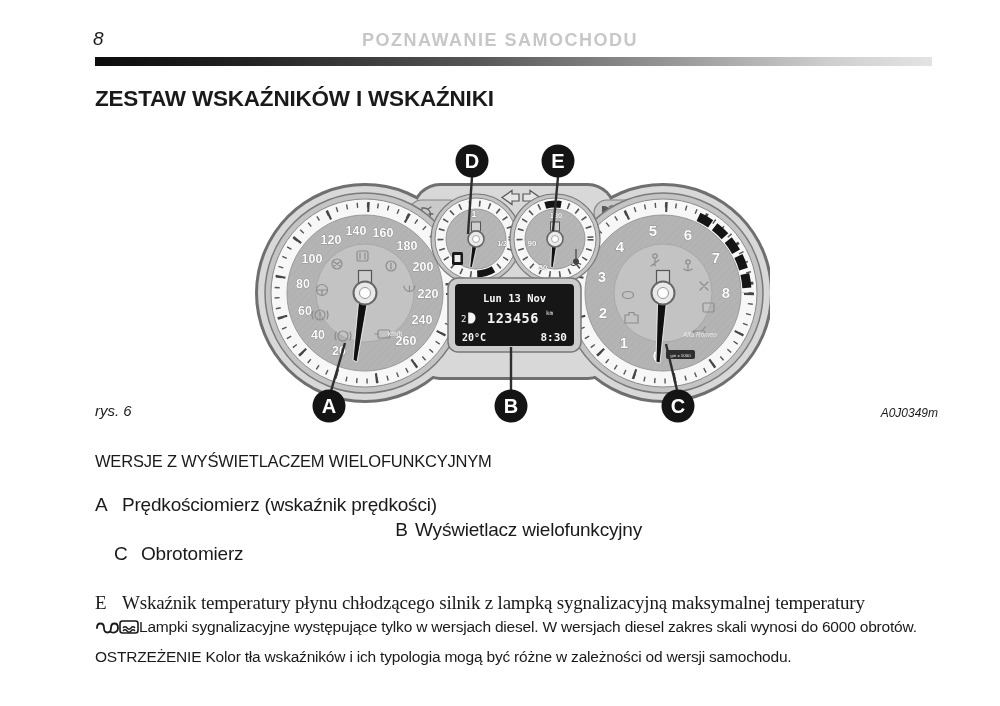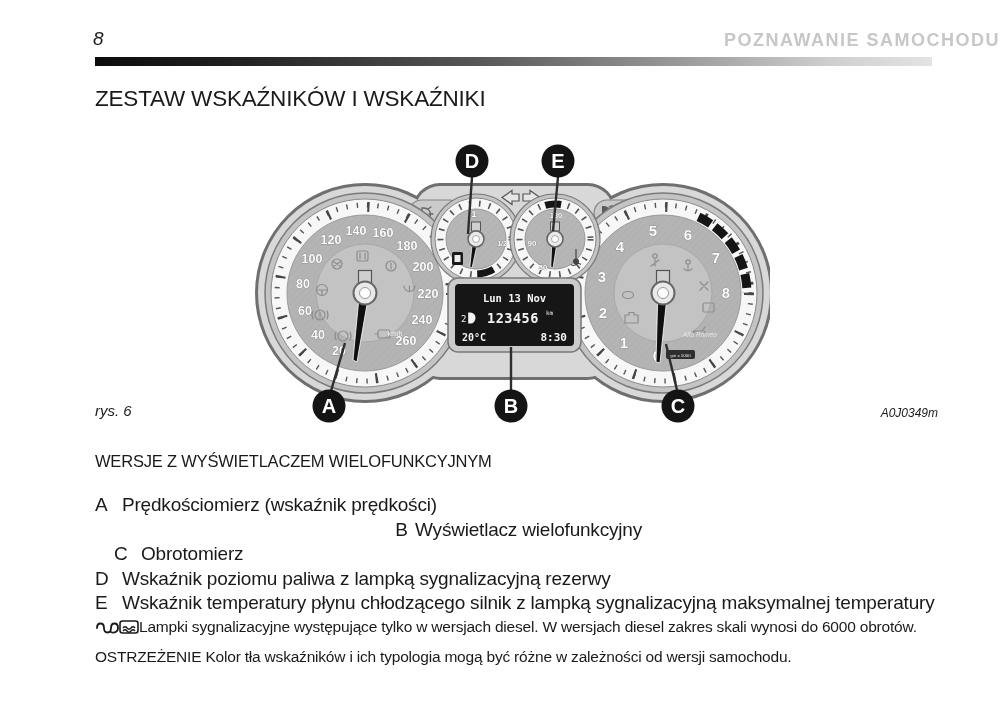--- a/index.html
+++ b/index.html
@@ -1,24 +1,24 @@
 <!DOCTYPE html>
 <html><head>
 <meta charset="utf-8">
 <style>
   html,body{margin:0;padding:0;background:#fff;}
   #page{position:relative;width:1000px;height:706px;background:#ffffff;overflow:hidden;
         font-family:"Liberation Sans",sans-serif;color:#1a1a1a;}
   .abs{position:absolute;}
   #page-num{left:93px;top:28px;font-style:italic;font-size:19px;font-weight:500;}
-  #hdr-title{left:0;top:30px;width:1000px;text-align:right;font-weight:bold;font-size:18px;
+  #hdr-title{left:0;top:30px;width:1000px;text-align:center;font-weight:bold;font-size:18px;
              letter-spacing:1.5px;color:#c7c7c7;}
   #hdr-bar{left:95px;top:57px;width:837px;height:9px;
            background:linear-gradient(to right,#0c0c0c 0%,#222 18%,#555 45%,#9a9a9a 70%,#cfcfcf 88%,#e3e3e3 100%);}
-  #doc-title{left:95px;top:86px;font-size:22.5px;font-weight:400;letter-spacing:-0.2px;}
+  #doc-title{left:95px;top:86px;font-size:22.5px;font-weight:700;letter-spacing:-0.2px;}
   #fig-caption{left:95px;top:402px;font-style:italic;font-size:15px;}
   #fig-code{left:700px;top:406px;width:238px;text-align:right;font-style:italic;font-size:12px;}
   #sec-heading{left:95px;top:452px;font-size:16.5px;font-weight:400;letter-spacing:-0.2px;}
   .list-row{position:absolute;left:95px;width:840px;font-size:19px;letter-spacing:-0.2px;}
   .list-key{display:inline-block;width:27px;}
   #note-row{left:95px;top:618px;width:845px;font-size:15.5px;letter-spacing:-0.2px;display:flex;align-items:center;}
   #warn-row{left:95px;top:648px;width:845px;font-size:15.5px;letter-spacing:-0.2px;}
   svg text{font-family:"Liberation Sans",sans-serif;}
   .lcdtxt{font-family:"DejaVu Sans Mono",monospace;fill:#f4f4f4;}
   .gnum{fill:#fcfcfc;stroke:#6f6f6f;stroke-width:0.55;paint-order:stroke;font-weight:bold;}
@@ -306,24 +306,21 @@
 
   <div class="list-row" style="top:494px;">
     <span class="list-key">A</span><span>Prędkościomierz (wskaźnik prędkości)</span>
   </div>
   <div class="list-row" style="top:518.5px;text-align:center;">
     <span class="list-key">B</span><span>Wyświetlacz wielofunkcyjny</span>
   </div>
   <div class="list-row" style="top:543px;margin-left:19px;">
     <span class="list-key">C</span><span>Obrotomierz</span>
   </div>
-  <div class="list-row" style="top:567.5px;">
-    <span class="list-key">D</span><span>Wskaźnik poziomu paliwa z lampką sygnalizacyjną rezerwy</span>
-  </div>
-  <div class="list-row" style="top:592px;">
+  <div class="list-row" style="top:592px;font-family:Liberation Serif, serif;">
     <span class="list-key">E</span><span>Wskaźnik temperatury płynu chłodzącego silnik z lampką sygnalizacyjną maksymalnej temperatury</span>
   </div>
 
   <div id="note-row" class="abs">
     <svg class="noteicon" width="24" height="16" viewBox="0 0 24 16">
       <path d="M2,9 c0,-6 7,-6 7,0 c0,6 7,6 7,0 c0,-6 7,-6 7,0 c0,4 -4,5.5 -7,4" fill="none" stroke="#1a1a1a" stroke-width="1.8" stroke-linecap="round"></path>
     </svg>
     <svg class="noteicon" width="20" height="16" viewBox="0 0 20 16">
       <rect x="1" y="2" width="18" height="12" rx="2.5" fill="none" stroke="#1a1a1a" stroke-width="1.6"></rect>
       <path d="M4,9 q2,-2.5 4,0 t4,0 t4,0" fill="none" stroke="#1a1a1a" stroke-width="1.3"></path>

